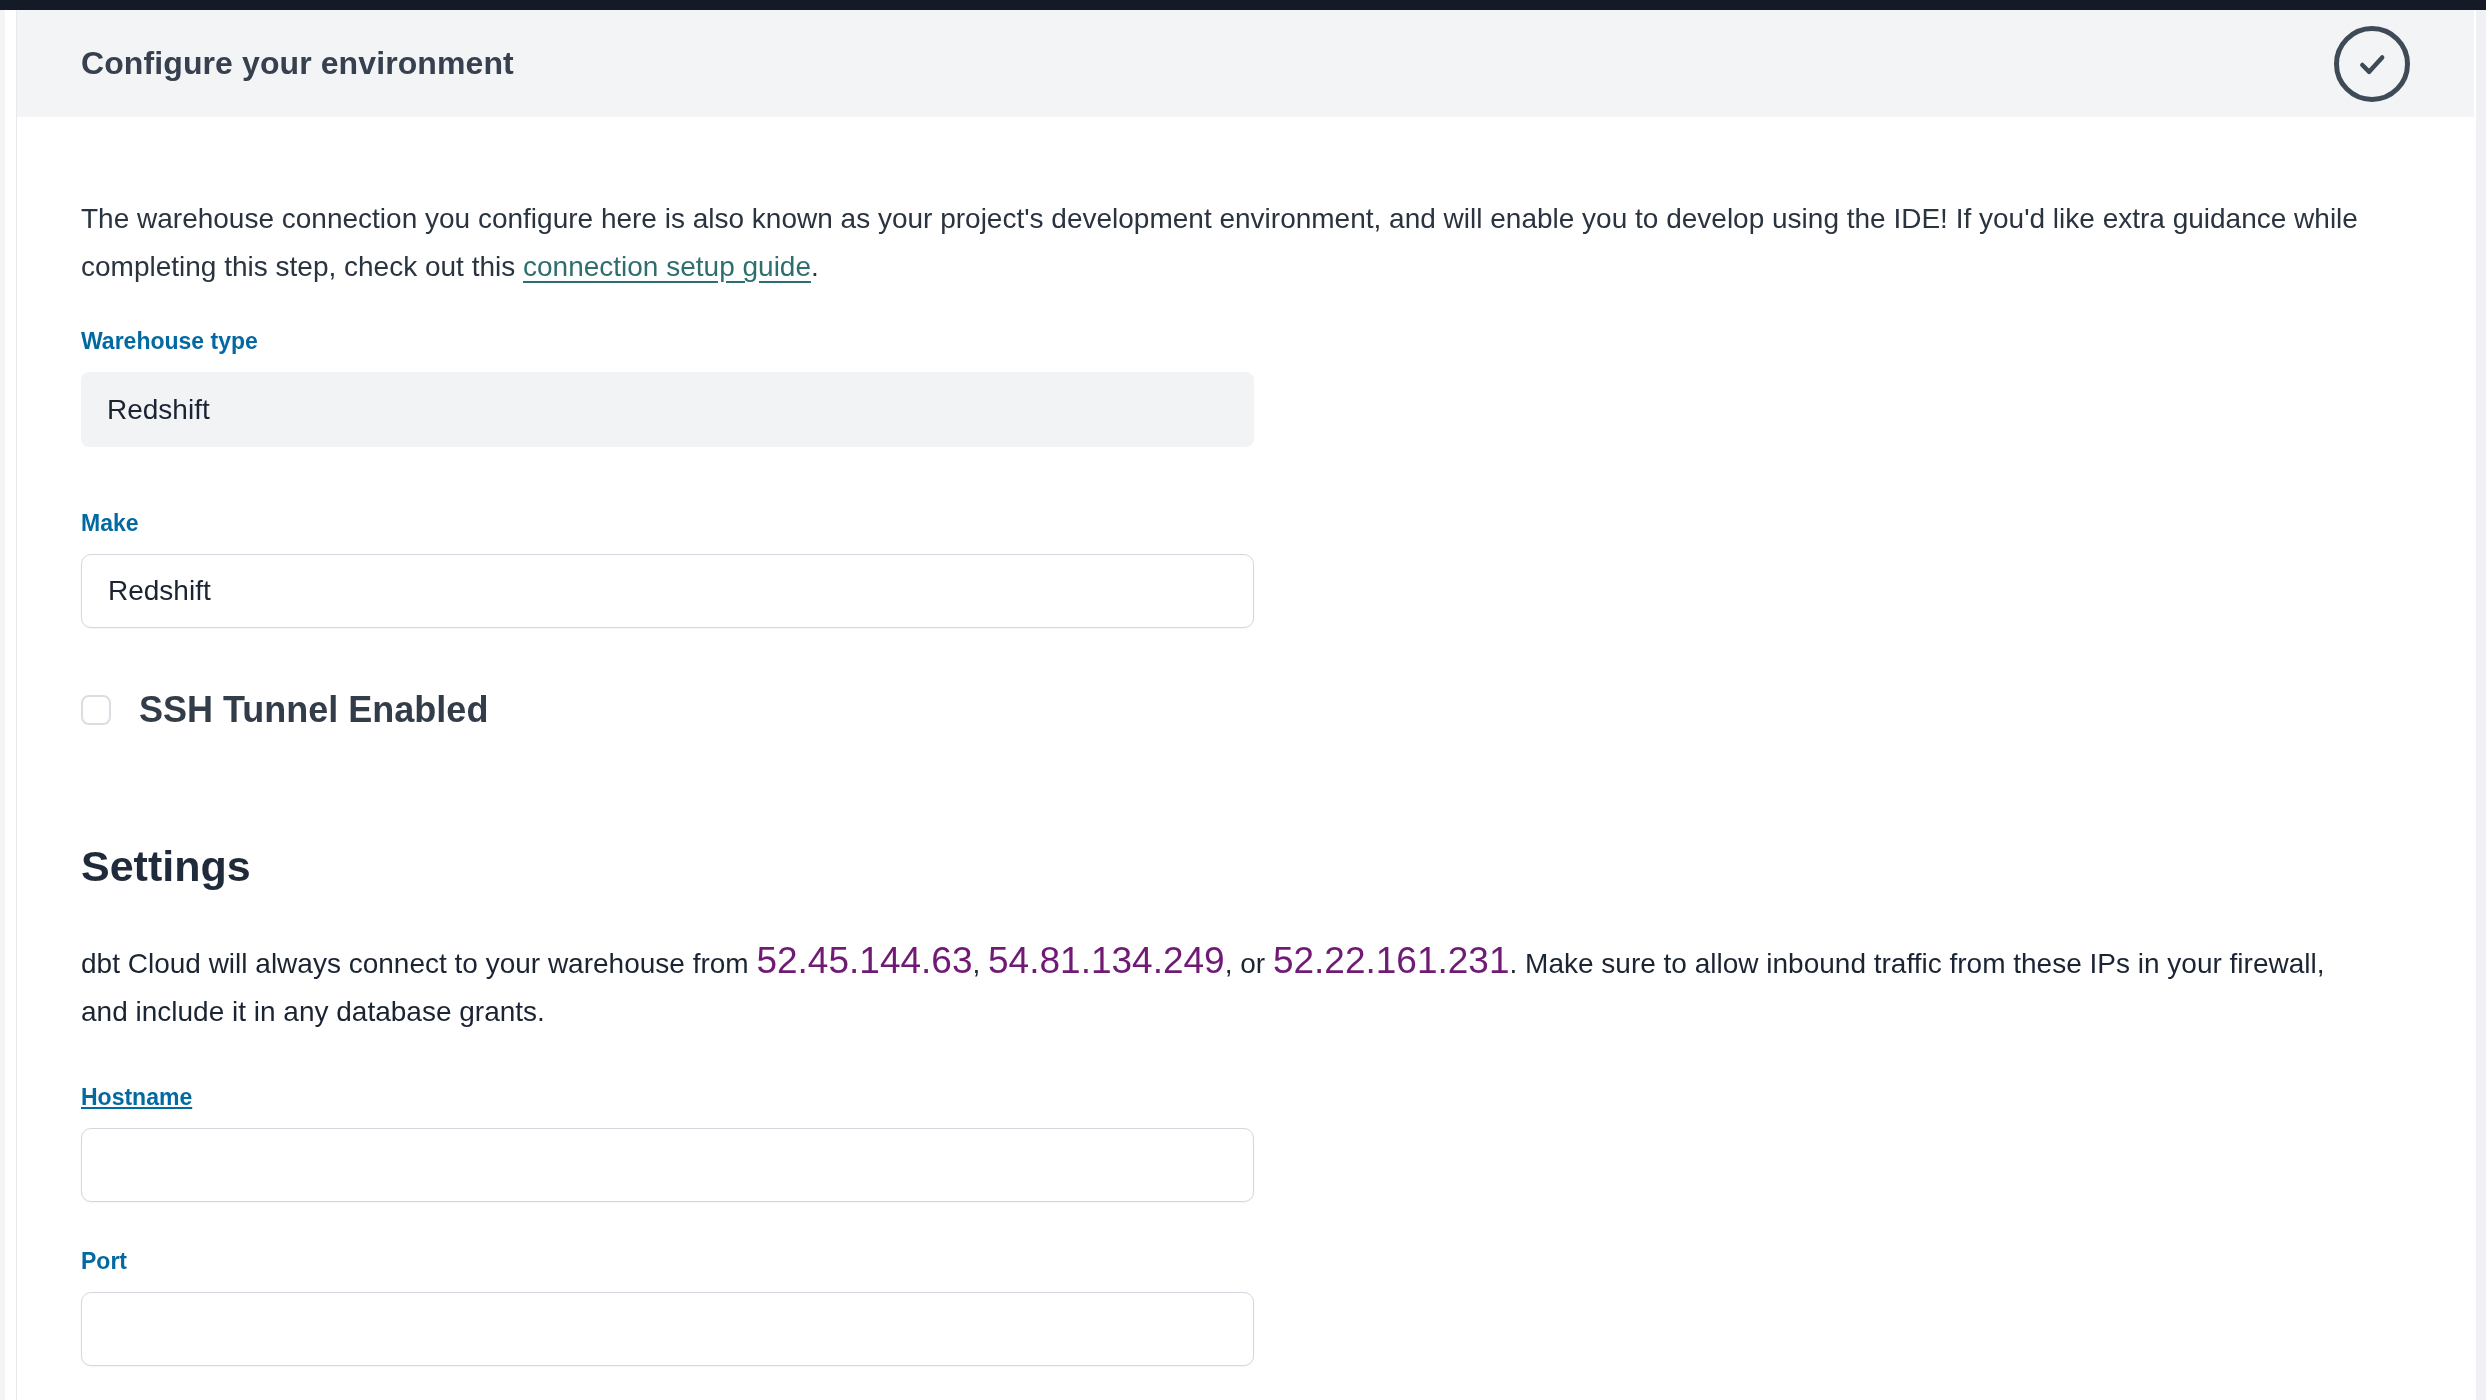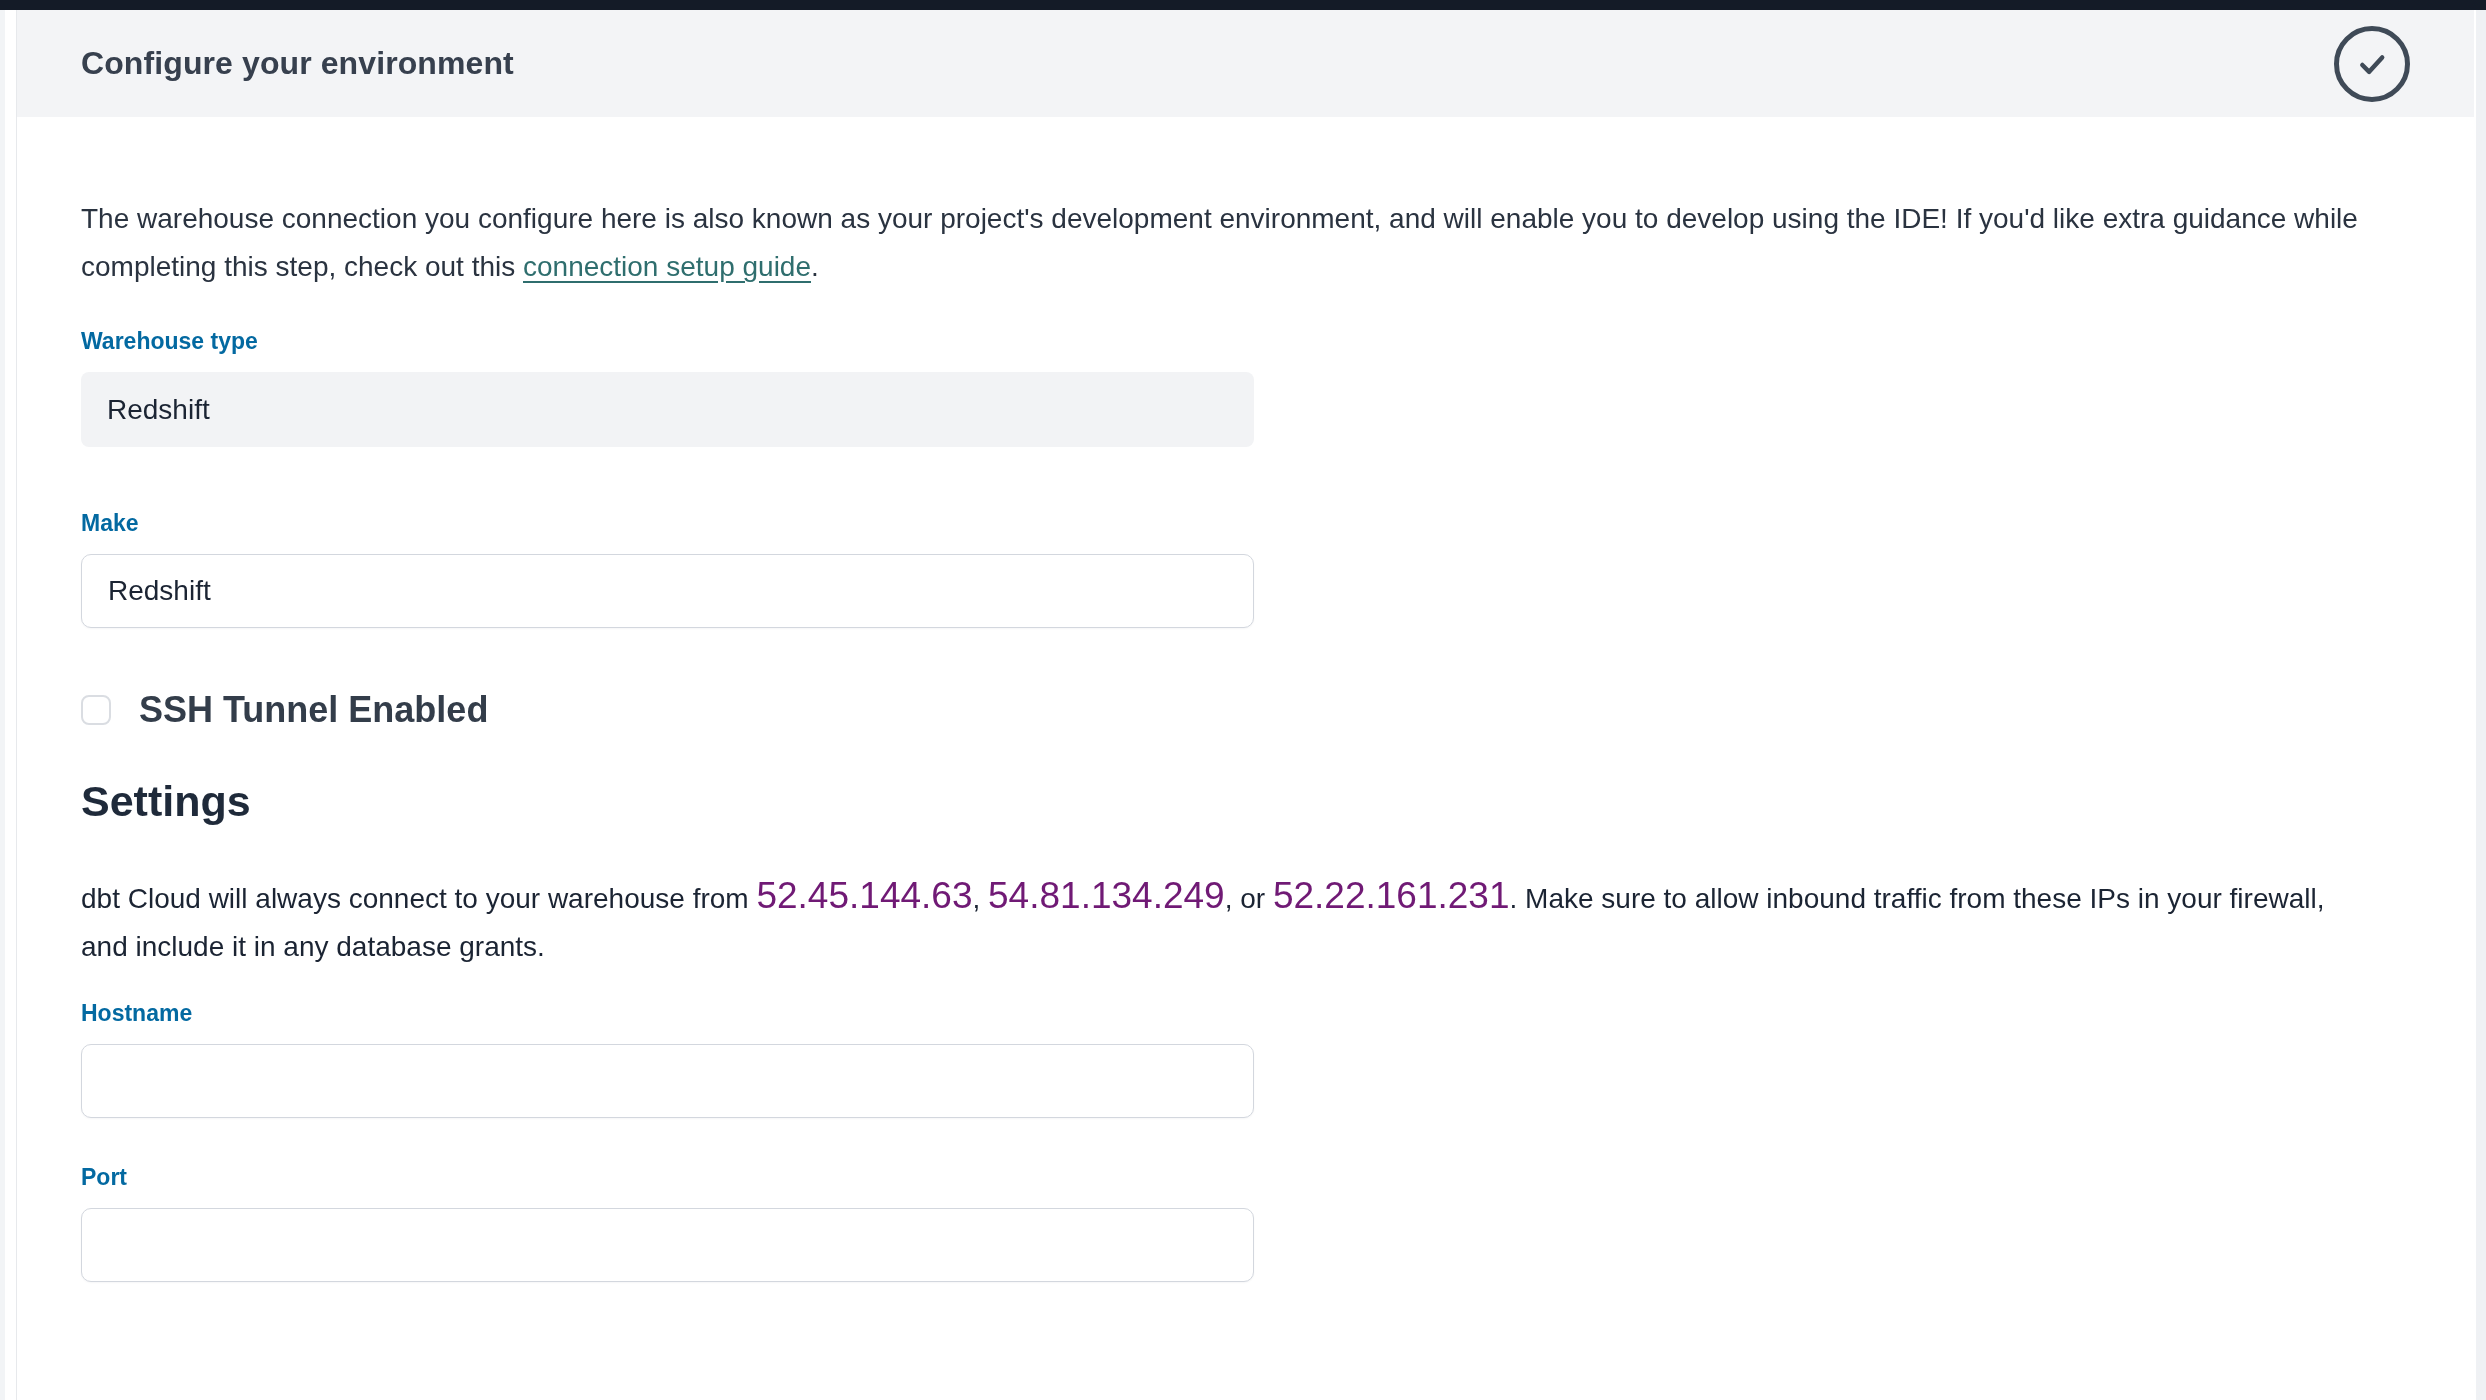--- a/index.html
+++ b/index.html
@@ -98,34 +98,34 @@
     width: 30px; height: 30px;
     border: 2px solid #dadde2; border-radius: 8px;
     background: #ffffff; cursor: pointer;
     flex: 0 0 auto;
   }
   .checkbox-label {
     margin-left: 28px;
     font-size: 36px; font-weight: 700; color: #333d4a;
   }
   .settings-heading {
-    margin-top: 45px;
+    margin-top: 110px;
     font-size: 43px; font-weight: 700; color: #1f2a3a;
     line-height: 50px;
   }
   .ip-paragraph {
     margin-top: 46px;
     font-size: 28px; line-height: 48px; color: #1b2433;
     max-width: 2310px;
   }
   .ip-mono {
     font-family: Liberation Sans, sans-serif;
     font-size: 37px; color: #701a75;
   }
-  .mt-hostname-label { margin-top: 28px; }
+  .mt-hostname-label { margin-top: 47px; text-decoration: underline; }
   .mt-port-label { margin-top: 45px; }
 </style>
 </head>
 <body>
 
 <div class="top-bar"></div>
 <div class="left-edge-strip"></div>
 <div class="panel-left-border"></div>
 <div class="right-gutter"></div>
 

